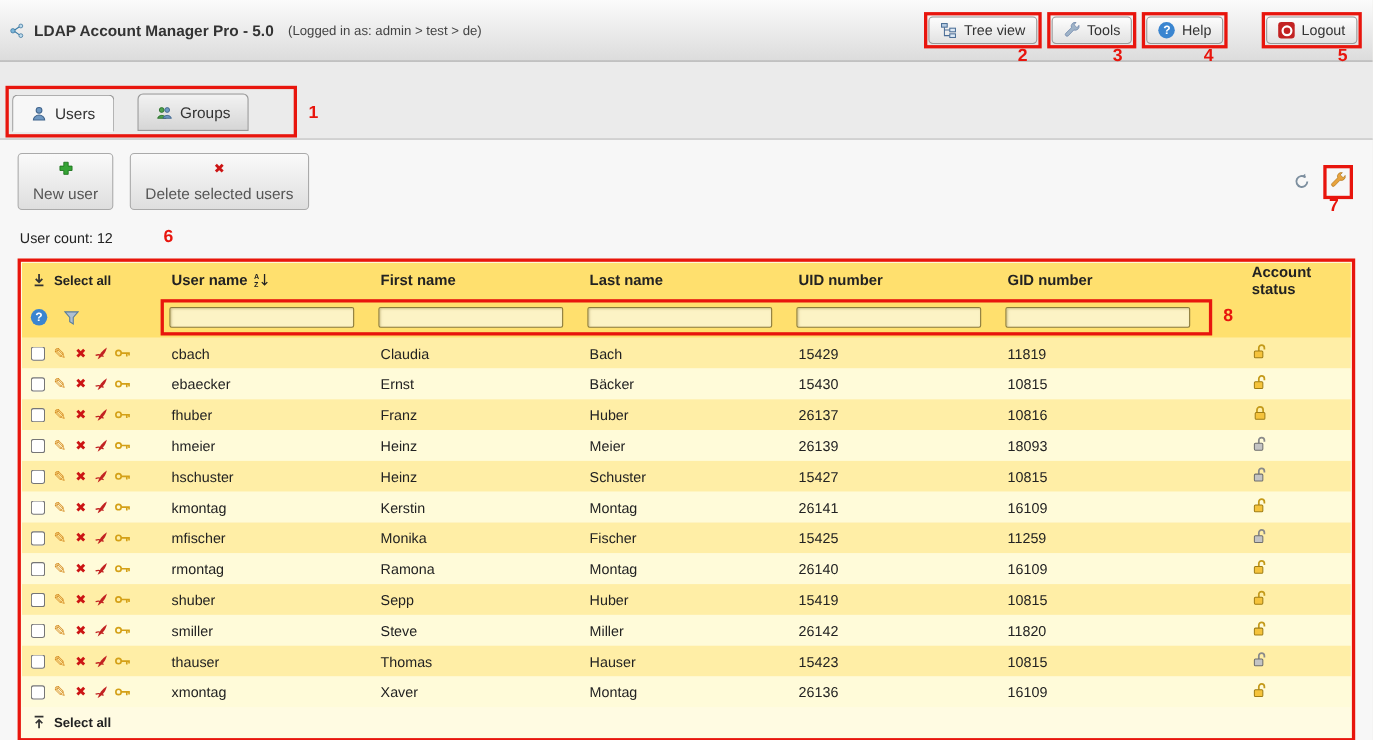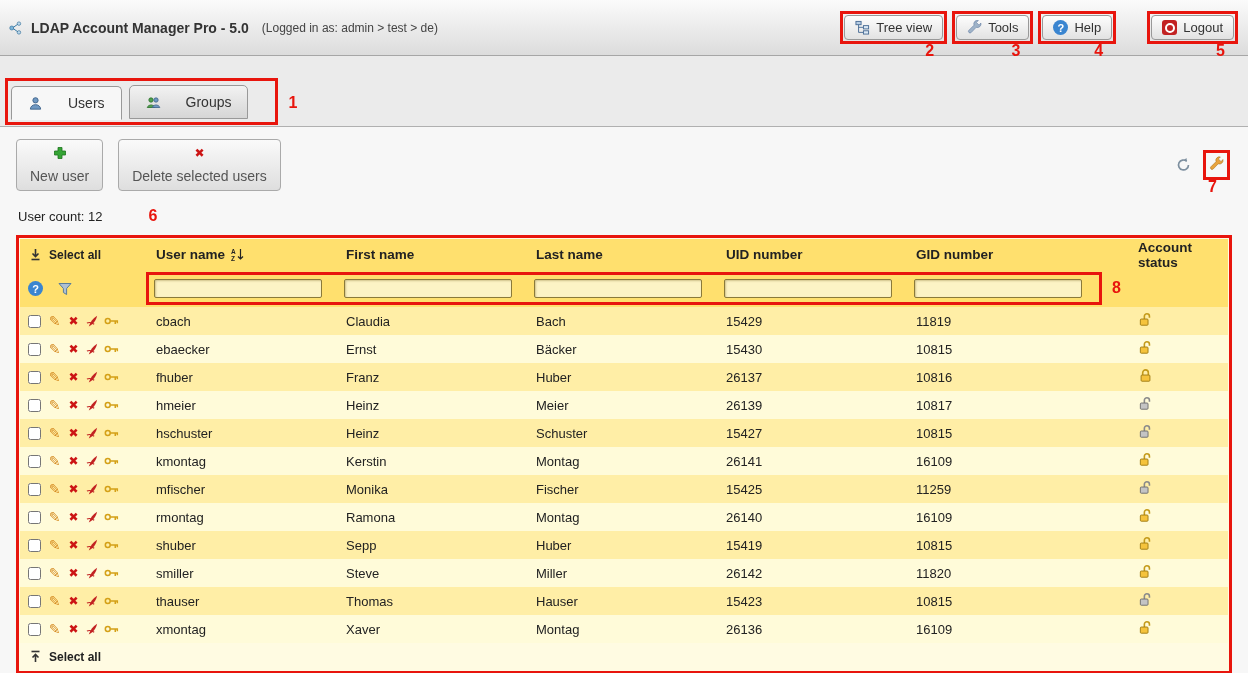--- a/index.html
+++ b/index.html
@@ -51,25 +51,25 @@
   .tabstrip {
     background:#ebebeb; border-bottom:1px solid #b0b0b0;
     padding:22px 0 0 5px;
     display:flex; align-items:flex-end; position:relative;
   }
   .tabs-ann {
     border:3px solid #e8150d; display:flex; align-items:flex-end;
     padding:4px 20px 3px 3px; margin-bottom:1px;
   }
   .tab {
-    display:flex; align-items:center; gap:25px;
+    display:flex; align-items:center; gap:7px;
     padding:8px 16px; font-size:14px; color:#333;
     border:1px solid #999; border-radius:5px 5px 0 0;
     background:linear-gradient(#f2f2f2,#d6d6d6);
-    margin-right:7px; cursor:pointer;
+    margin-right:21px; cursor:pointer;
   }
   .tab.active { background:#f7f7f7; border-bottom-color:#f7f7f7; position:relative; top:1px; }
   .tab-ann-num { align-self:flex-end; margin:0 0 14px 10px; }
 
   
   .panel { background:#f7f7f7; padding:12px 16px 10px; position:relative; height:567px; }
 
   .toolbar { display:flex; align-items:center; }
   .btn {
     display:flex; align-items:center; gap:8px;
@@ -432,21 +432,21 @@
         <svg width="15" height="10" viewBox="0 0 16 10">
           <circle cx="4" cy="5" r="2.6" fill="none" stroke="#d4a017" stroke-width="1.6"></circle>
           <path d="M6.6 5 H15 M12 5 v3.2 M14.2 5 v2.4" stroke="#d4a017" stroke-width="1.6" fill="none"></path>
         </svg>
       </span>
     </div>
     <div class="col-user cell">hmeier</div>
     <div class="col-first cell">Heinz</div>
     <div class="col-last cell">Meier</div>
     <div class="col-uid cell">26139</div>
-    <div class="col-gid cell">10817</div>
+    <div class="col-gid cell">18093</div>
     <div class="col-status">
       <span class="icon status">
                 <svg width="15" height="15" viewBox="0 0 16 16">
                   <path d="M6.8 7.5 V4.6 a2.7 2.7 0 0 1 5.4 0 V6" fill="none" stroke="#8a8a8a" stroke-width="1.7"></path>
                   <rect x="2.5" y="7.5" width="8.2" height="6.6" rx="1" fill="#c4c4c4" stroke="#6e6e6e"></rect>
                 </svg>
               </span>
     </div>
   </div>
 

